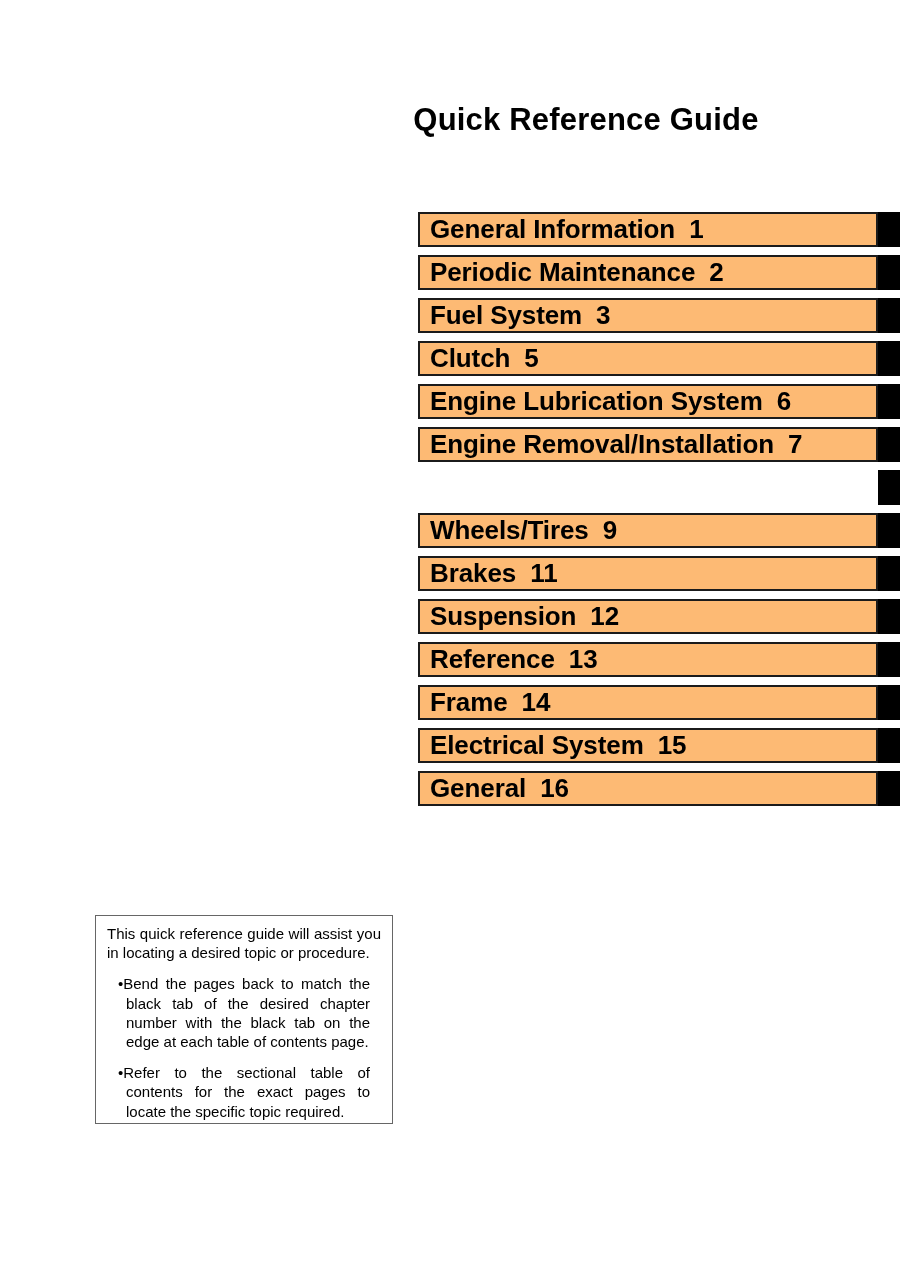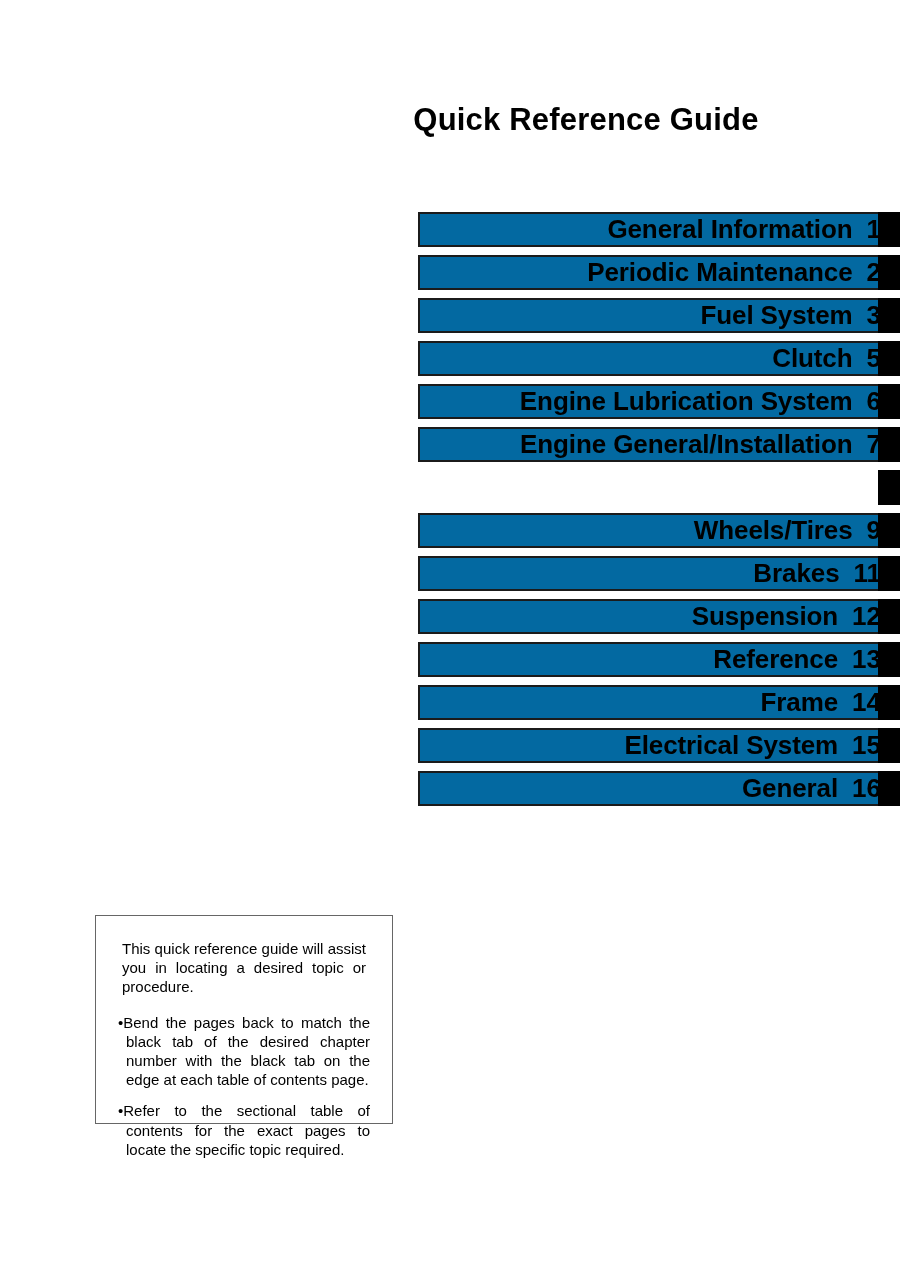--- a/index.html
+++ b/index.html
@@ -46,28 +46,28 @@
   }
   .chapter-row {
     position: relative;
     height: 43px;      
     box-sizing: border-box;
   }
   .chapter-box {
     position: absolute;
     left: 0;
     top: 0;
-    right: 8px;       
+    right: 22px;       
     height: 35px;
     box-sizing: border-box;
     border: 2px solid #1b1b1b;
-    background: #0369a1;
+    background: #fdba74;
     display: flex;
     align-items: center;
-    justify-content: flex-end;
+    justify-content: flex-start;
     padding: 0 9px 0 10px;
   }
   .chapter-name {
     font-size: 26px;
     font-weight: bold;
     line-height: 30px;
     white-space: nowrap;
     letter-spacing: -0.1px;
     margin-top: -1px;
   }
@@ -98,21 +98,21 @@
     box-sizing: border-box;
     border: 1px solid #666666;
     background: #ffffff;
     padding: 7px 10px 0 10px;
   }
   .note-para {
     font-size: 15px;
     line-height: 19.2px;
     text-align: justify;
     text-justify: inter-word;
-    margin: 16px;
+    margin: 1px;
     hyphens: manual;
   }
   .note-bullet {
     font-size: 15px;
     line-height: 19.2px;
     text-align: justify;
     text-justify: inter-word;
     margin: 12px;
     padding-left: 8px;
     text-indent: -8px;
@@ -166,21 +166,21 @@
   <div class="chapter-row">
     <div class="chapter-box">
       <span class="chapter-name">Engine Lubrication System</span>
       <span class="chapter-num">6</span>
     </div>
     <div class="chapter-tab"></div>
   </div>
 
   <div class="chapter-row">
     <div class="chapter-box">
-      <span class="chapter-name">Engine General/Installation</span>
+      <span class="chapter-name">Engine Removal/Installation</span>
       <span class="chapter-num">7</span>
     </div>
     <div class="chapter-tab"></div>
   </div>
 
   <div class="chapter-row">
     <div class="chapter-tab"></div>
   </div>
 
   <div class="chapter-row">

